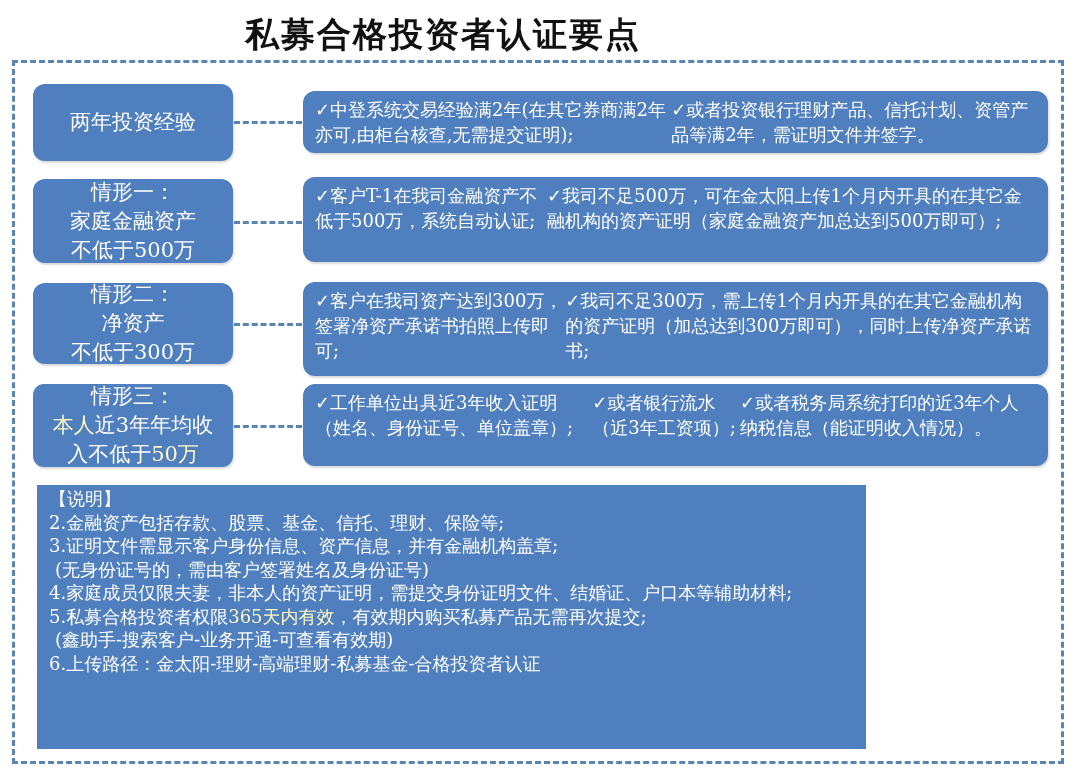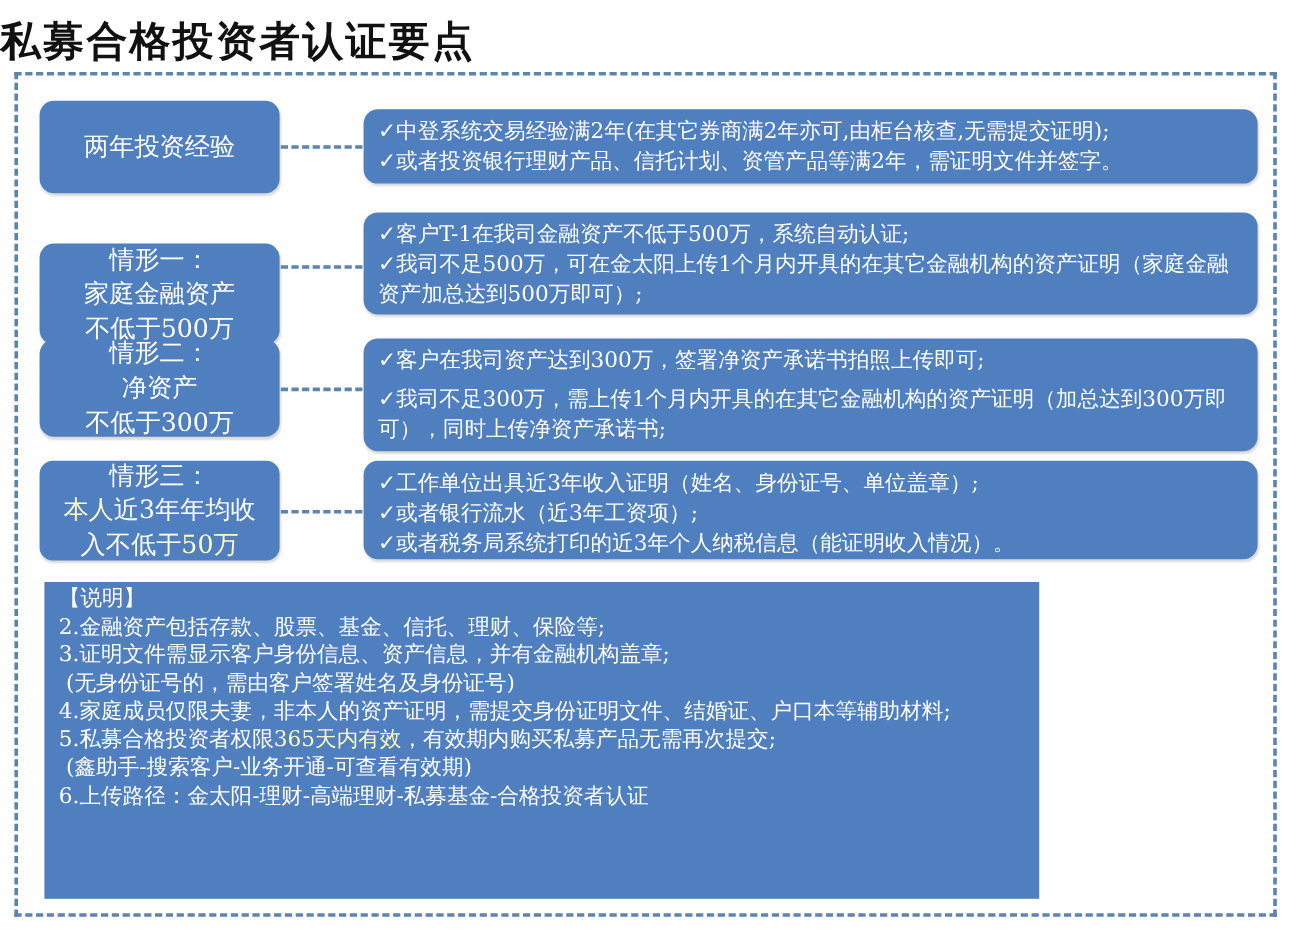--- a/index.html
+++ b/index.html
@@ -1,28 +1,28 @@
 <!DOCTYPE html>
 <html><head>
 <meta charset="utf-8">
 <style>
   html, body { margin:0; padding:0; background:#ffffff; }
   body { width:1080px; height:778px; position:relative; overflow:hidden;
          font-family: "DejaVu Serif", "Liberation Serif", serif; }
-  .title { position:absolute; left:0; top:12px; width:886px; 
+  .title { position:absolute; left:0; top:12px; width:886px; text-align:center;
            font-size:34px; font-weight:bold; color:#111; letter-spacing:2px; }
   .frame { position:absolute; left:12px; top:60px; width:1052px; height:704px;
            border:3px dashed #5b84b1; box-sizing:border-box; }
   .lbox { position:absolute; left:33px; width:200px; background:#4f7fbe;
           border-radius:12px; color:#fff; display:flex; flex-direction:column;
           align-items:center; justify-content:center; font-size:21px; line-height:29px;
           box-shadow:1px 2px 2px rgba(0,0,0,0.15); }
   .rbox { position:absolute; left:303px; width:745px; background:#4f7fbe;
           border-radius:12px; color:#fff; box-sizing:border-box; padding:6px 14px 6px 12px;
-          font-size:18px; line-height:25px; display:flex; flex-direction:column; justify-content:space-between;
+          font-size:18px; line-height:25px; display:flex; flex-direction:row; justify-content:flex-end;
           box-shadow:1px 2px 2px rgba(0,0,0,0.15); }
   .conn { position:absolute; left:234px; width:68px; height:0; border-top:3px dashed #5b84b1; }
   .hl { color:#fef9c3; }
   .note { position:absolute; left:37px; top:485px; width:829px; height:264px;
           background:#4f7fbe; color:#fff; box-sizing:border-box; padding:2px 12px;
           font-size:18px; line-height:23.5px; }
   .note .indent { padding-left:6px; }
   .note .path2 { padding-left:136px; }
 </style>
 </head>
@@ -33,21 +33,21 @@
 
 <div class="lbox" style="top:84px;height:77px;">
   <span>两年投资经验</span>
 </div>
 <div class="conn" style="top:121px;"></div>
 <div class="rbox" style="top:91px;height:62px;">
   <div>✓中登系统交易经验满2年(在其它券商满2年亦可,由柜台核查,无需提交证明);</div>
   <div>✓或者投资银行理财产品、信托计划、资管产品等满2年，需证明文件并签字。</div>
 </div>
 
-<div class="lbox" style="top:179px;height:84px;margin-top:24px;">
+<div class="lbox" style="top:179px;height:84px;">
   <span>情形一：</span>
   <span>家庭金融资产</span>
   <span>不低于500万</span>
 </div>
 <div class="conn" style="top:221px;"></div>
 <div class="rbox" style="top:177px;height:85px;">
   <div>✓客户T-1在我司金融资产不低于500万，系统自动认证;</div>
   <div>✓我司不足500万，可在金太阳上传1个月内开具的在其它金融机构的资产证明（家庭金融资产加总达到500万即可）;</div>
 </div>
 

